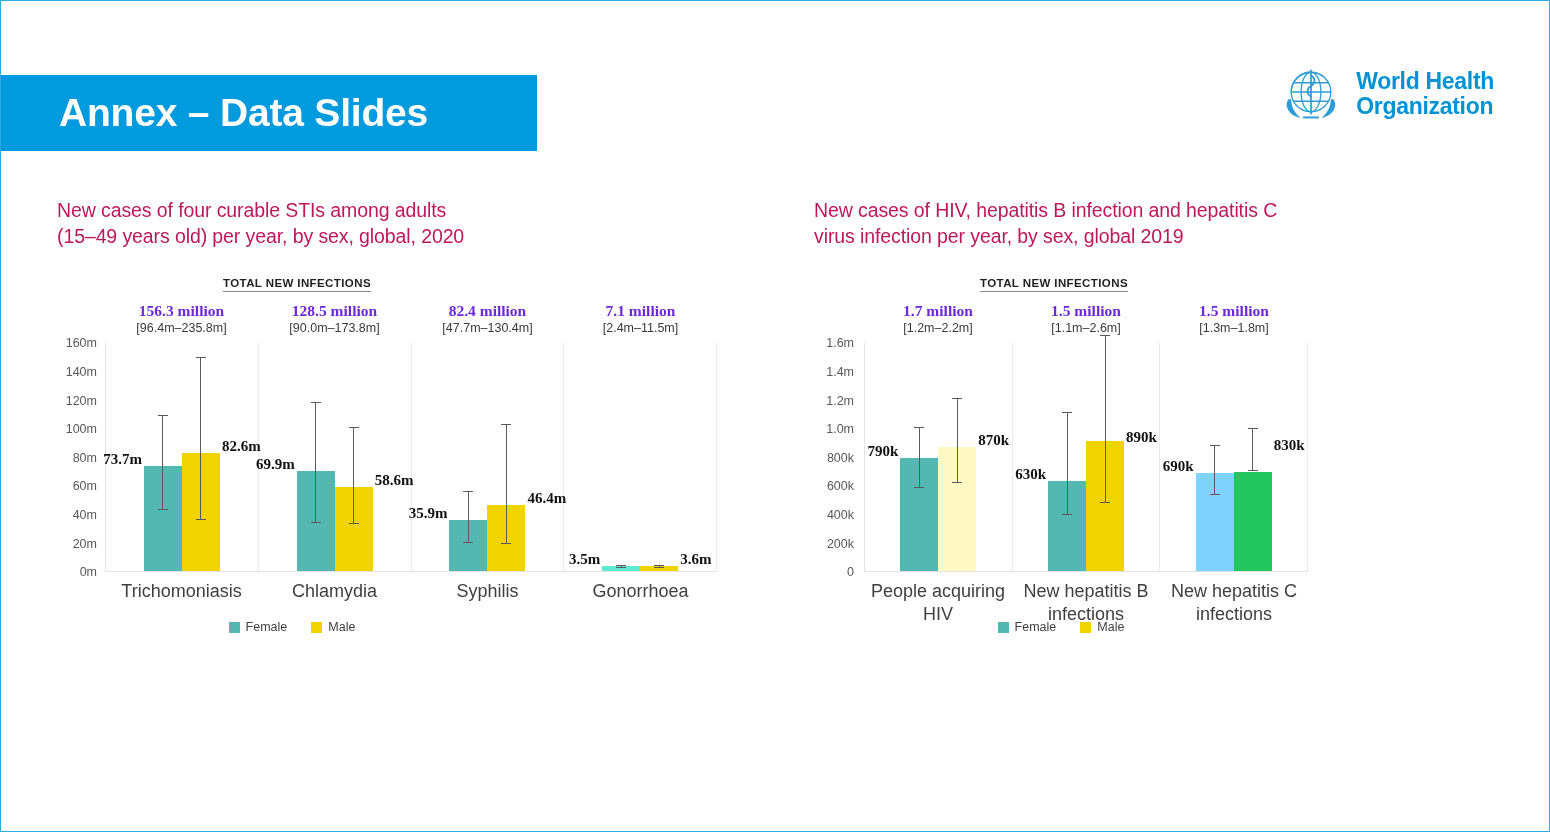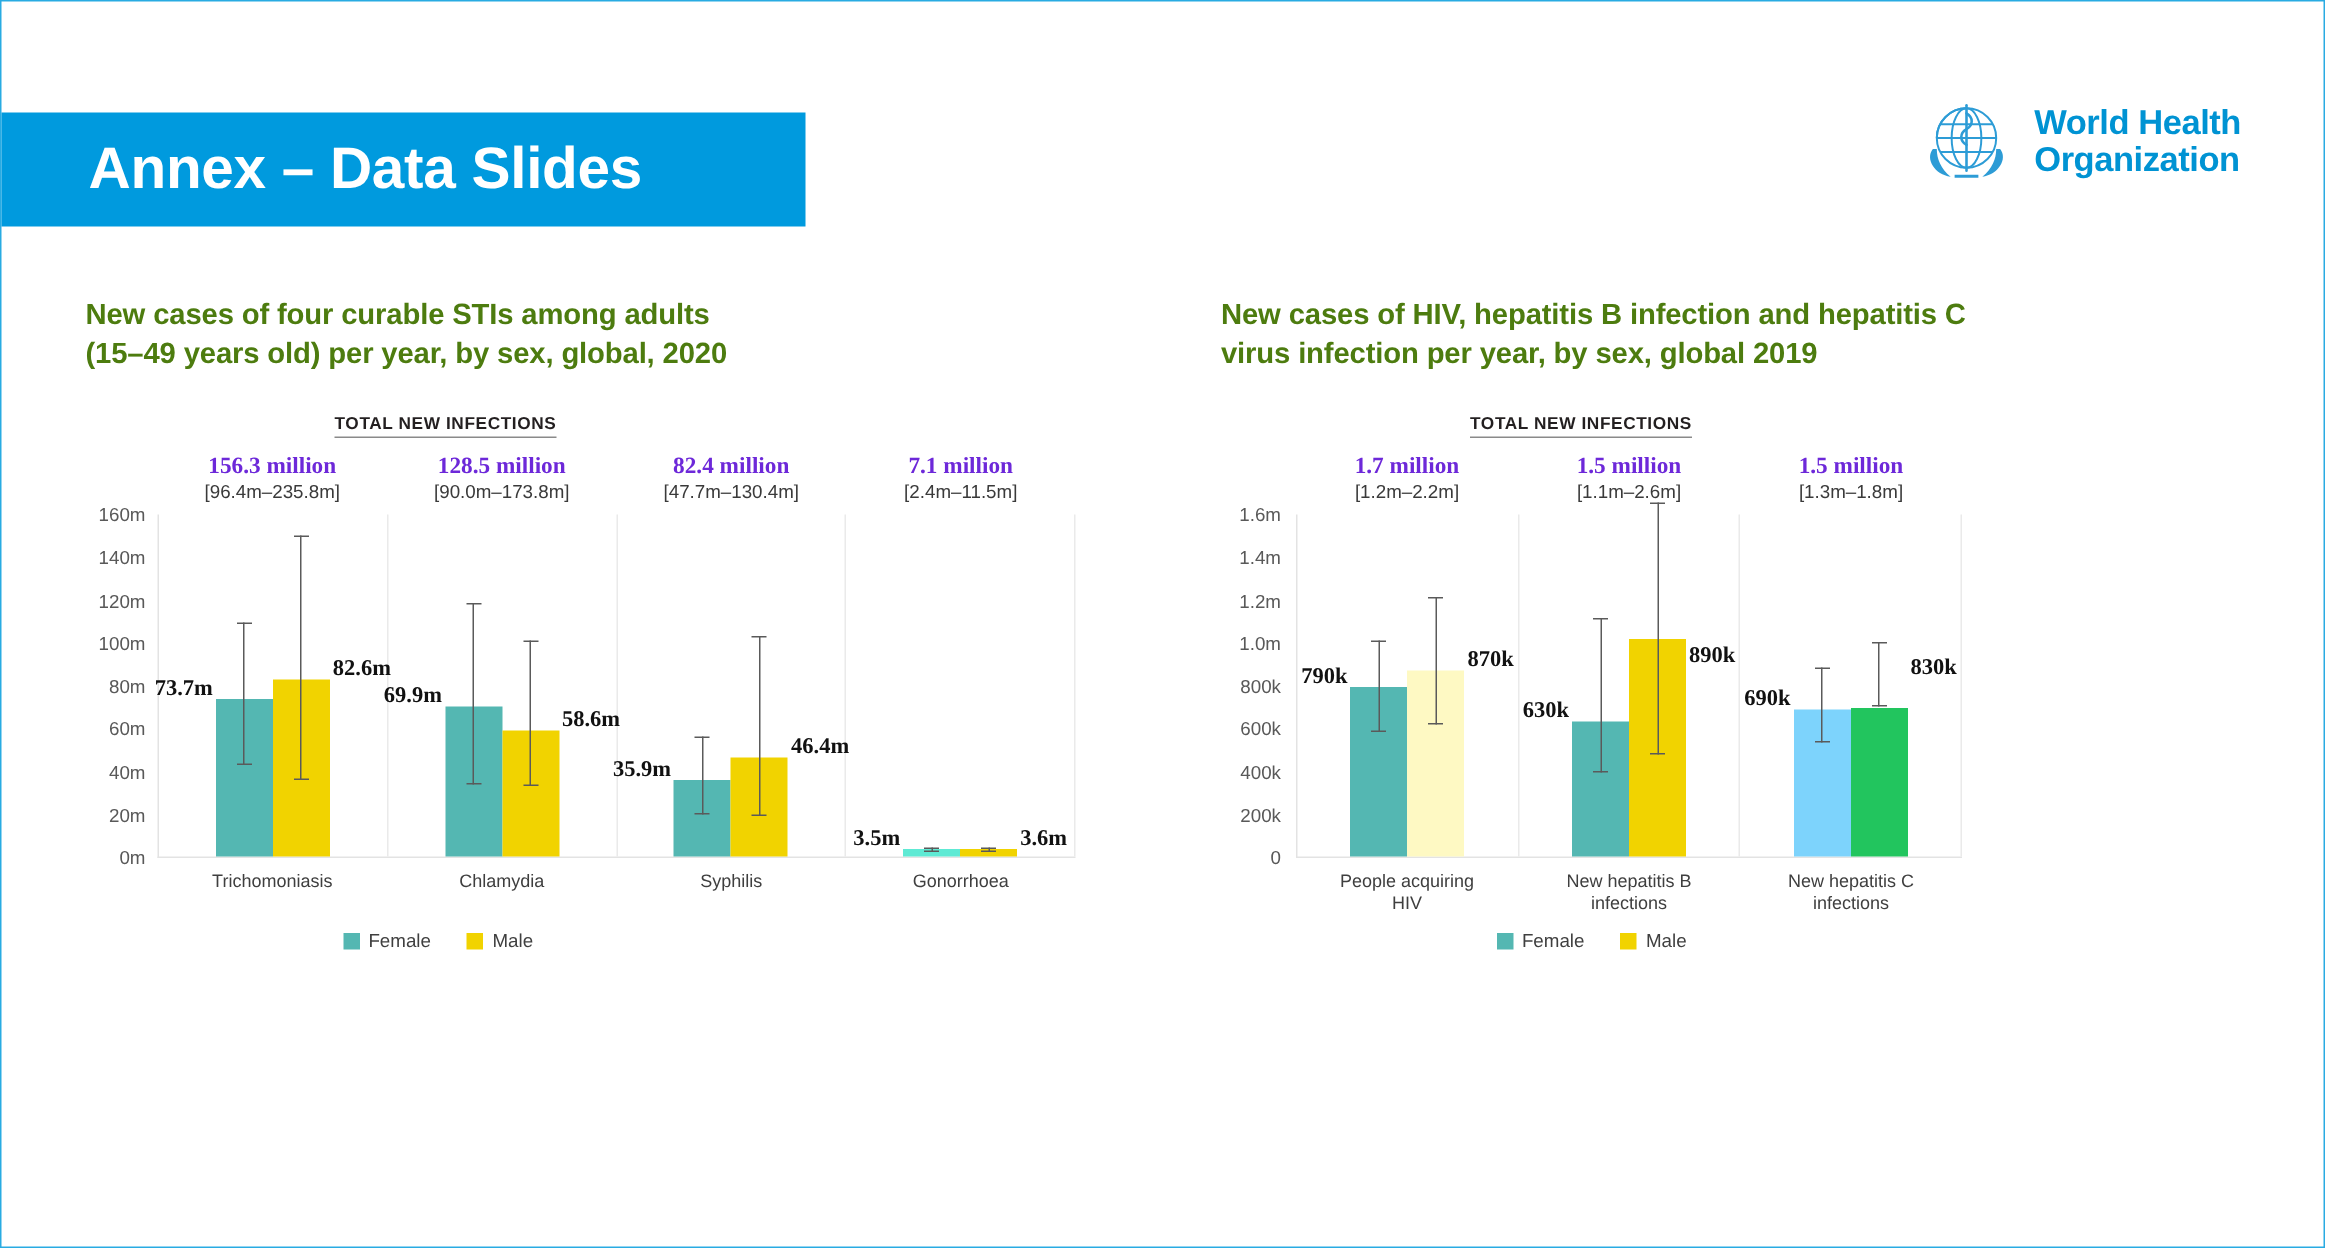--- a/index.html
+++ b/index.html
@@ -46,22 +46,22 @@
     letter-spacing:-0.3px;
   }
 
   
   .panel { position:absolute; top:196px; }
   .panel-left  { left:56px;  width:660px; }
   .panel-right { left:813px; width:640px; }
 
   .panel-title {
     font-size:19.5px;
-    font-weight:bold;
-    color:#4d7c0f;
+    font-weight:normal;
+    color:#be185d;
     line-height:1.34;
     letter-spacing:-0.1px;
     white-space:pre-line;
   }
 
   .totals-header {
     margin-top:24px;
     text-align:center;
   }
   .totals-header .tnh {
@@ -158,21 +158,21 @@
   .xlabels {
     position:absolute; left:0; right:0; bottom:0;
     height:46px;
     display:flex;
   }
   .panel-left  .xlabels { left:48px; right:0; }
   .panel-right .xlabels { left:50px; right:146px; }
   .xlabel {
     flex:1 1 0;
     text-align:center;
-    font-size:12px; color:#3f3f3f;
+    font-size:18px; color:#3f3f3f;
     line-height:1.25;
     padding-top:8px;
     white-space:pre-line;
   }
 
   .legend {
     display:flex; justify-content:center; gap:24px;
     margin-top:2px;
   }
   .panel-left  .legend { padding-right:190px; }
@@ -365,21 +365,21 @@
             <div class="bar male" style="background: #fef9c3; height: 124.519px;">
               <div class="errbar" style="bottom: 88.7375px; height: 84.4437px;"></div>
               <span class="val-label right" style="bottom: 122.519px;">870k</span>
             </div>
           </div>
           <div class="group">
             <div class="bar female" style="background: rgb(84, 183, 178); height: 90.1688px;">
               <div class="errbar" style="bottom: 55.8188px; height: 103.05px;"></div>
               <span class="val-label left" style="bottom: 88.1688px;">630k</span>
             </div>
-            <div class="bar male" style="background: rgb(241, 211, 0); height: 145px;">
+            <div class="bar male" style="background: rgb(241, 211, 0); height: 130px;">
               <div class="errbar" style="bottom: 68.7px; height: 167.456px;"></div>
               <span class="val-label right" style="bottom: 125.381px;">890k</span>
             </div>
           </div>
           <div class="group">
             <div class="bar female" style="background: #7dd3fc; height: 98.7562px;">
               <div class="errbar" style="bottom: 75.8563px; height: 50.0938px;"></div>
               <span class="val-label left" style="bottom: 96.7562px;">690k</span>
             </div>
             <div class="bar male" style="background: #22c55e; height: 99px;">

